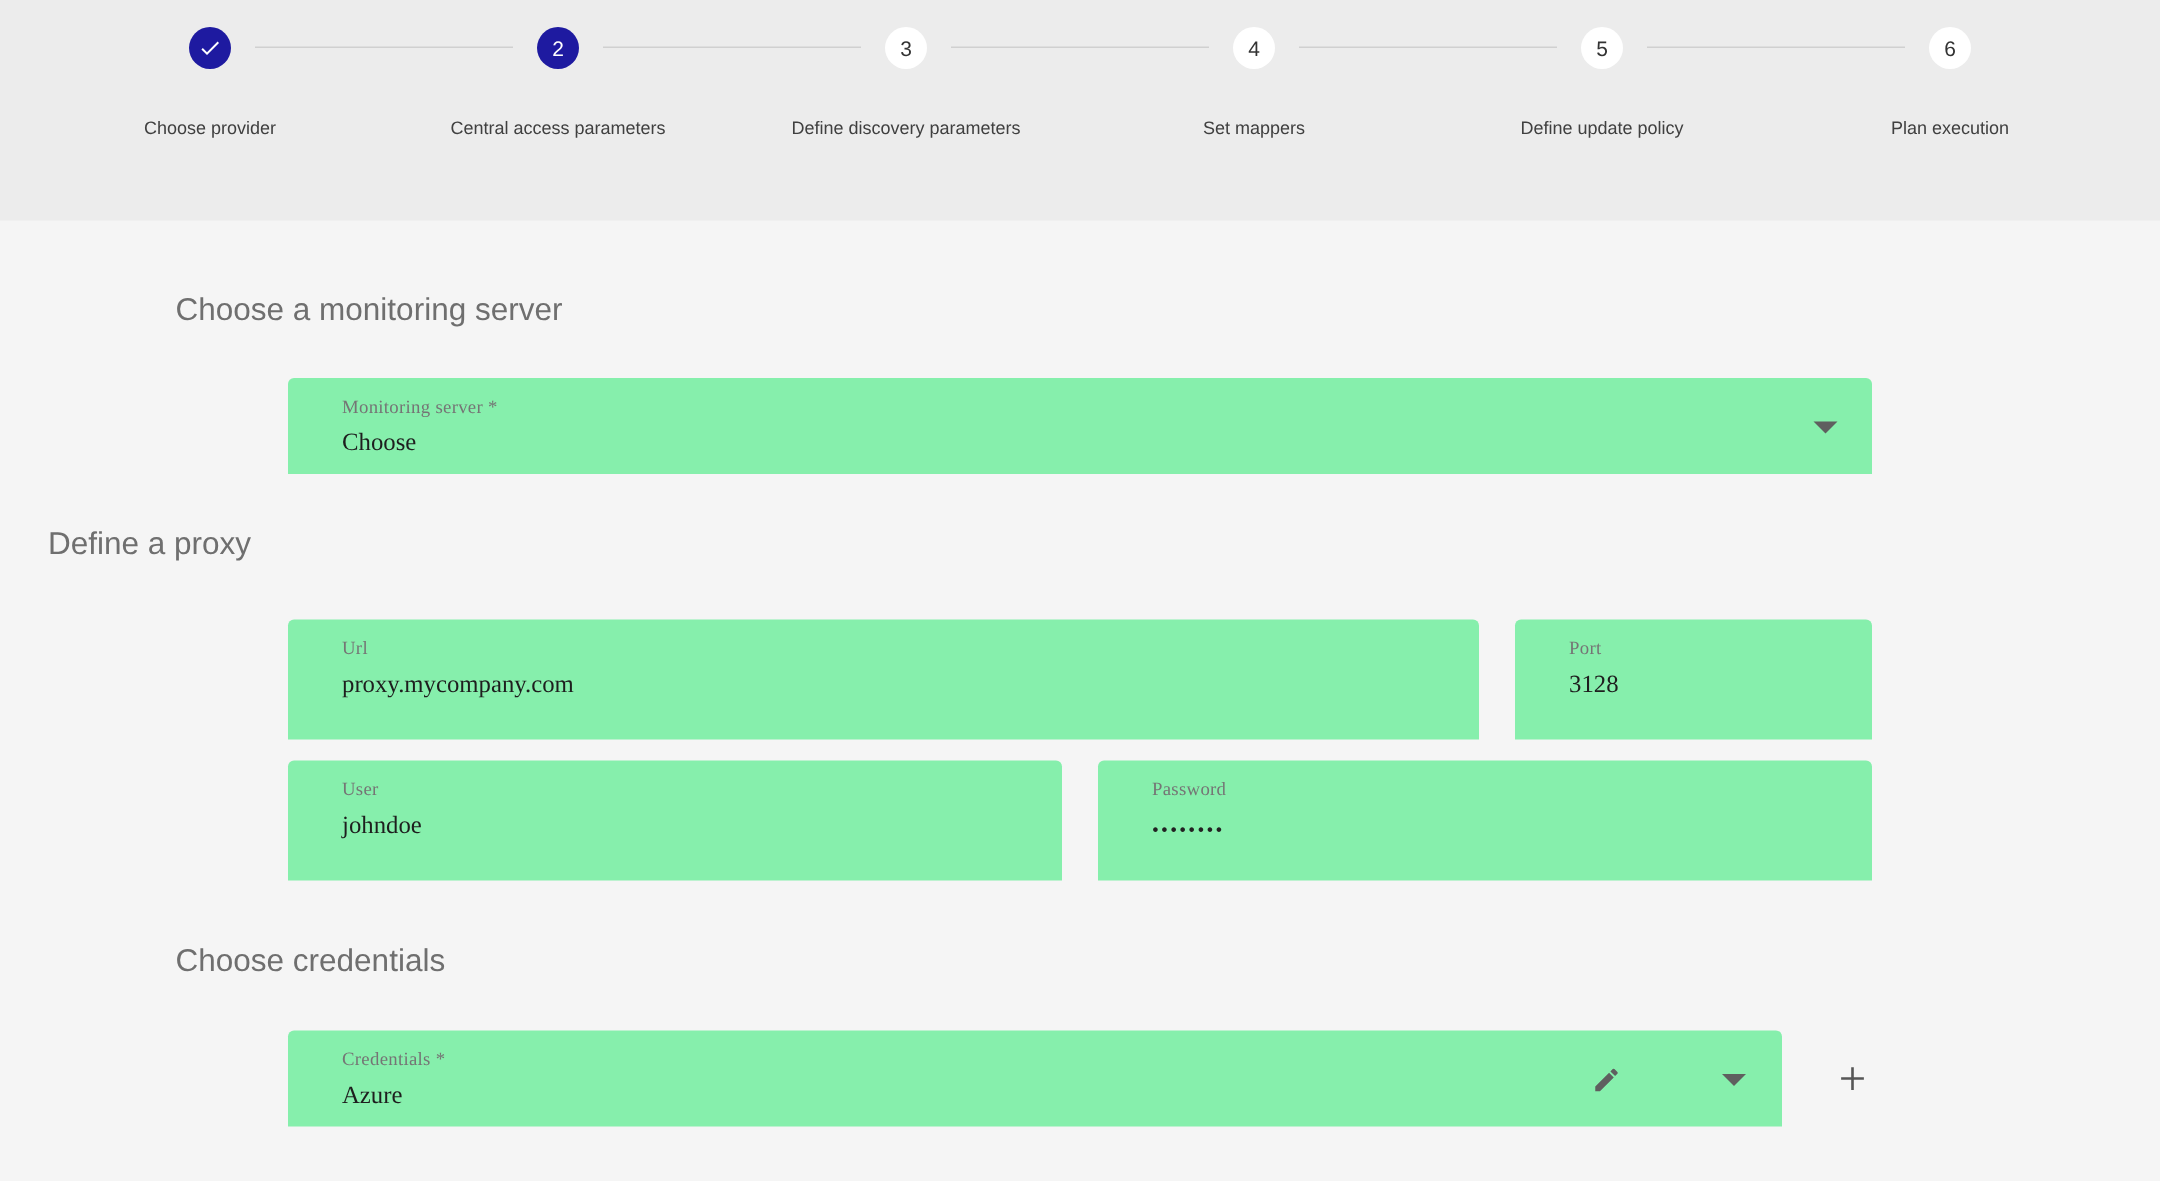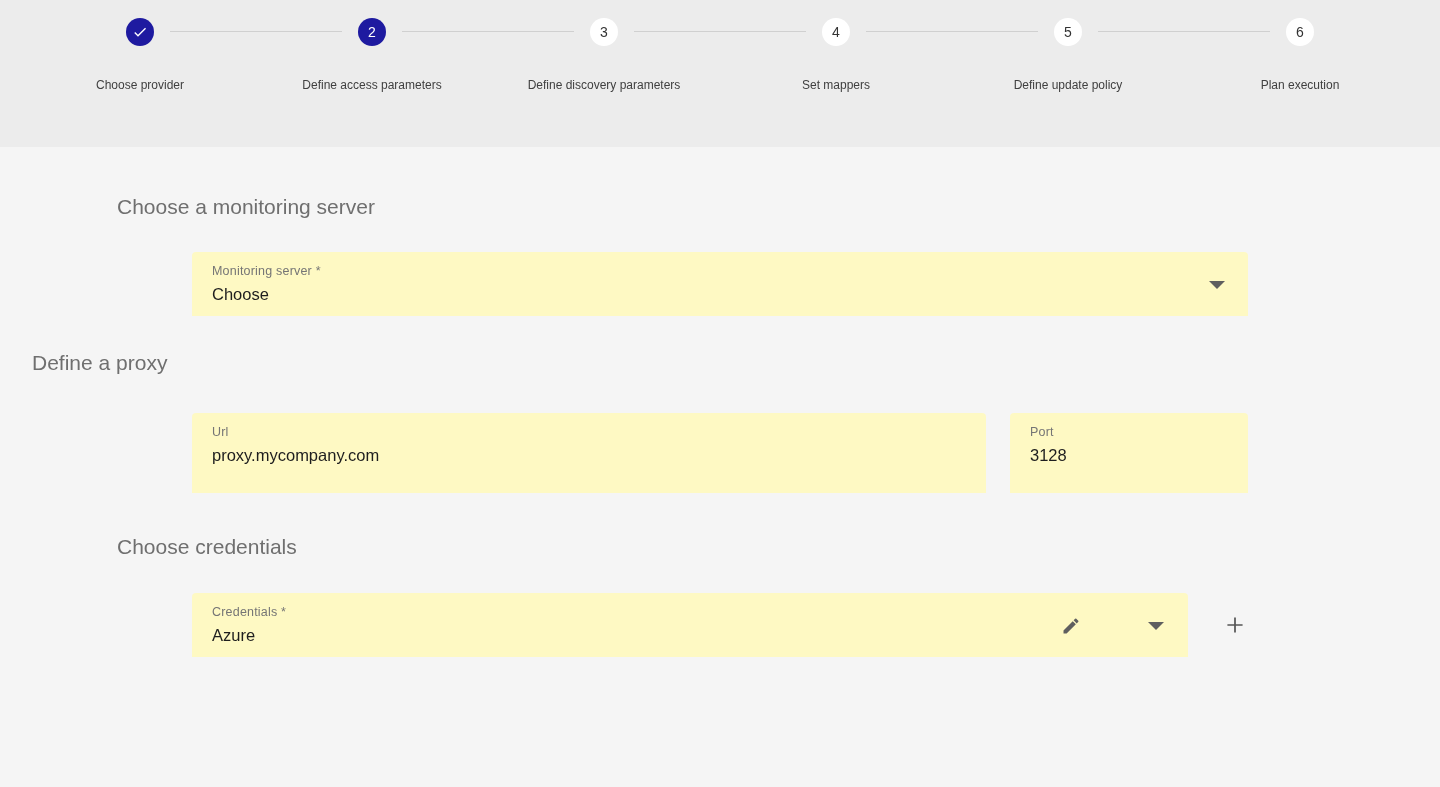--- a/index.html
+++ b/index.html
@@ -83,25 +83,26 @@
     display: flex;
     gap: 24px;
     align-items: flex-start;
   }
   #row-monitoring { margin-top: 34px; }
   #row-url        { margin-top: 39px; }
   #row-user       { margin-top: 14px; }
   #row-credentials{ margin-top: 35px; align-items: center; }
 
   .field {
-    background: #fef9c3;
+    background: #86efac;
     border-radius: 4px 4px 0 0;
-    padding: 13px 16px 0 20px;
+    padding: 13px 16px 0 36px;
     height: 64px;
     position: relative;
+    font-family: Liberation Serif, serif;
   }
   .row-tall .field { height: 80px; }
   .flabel {
     display: block;
     font-size: 12.5px;
     line-height: 13px;
     color: #757575;
     letter-spacing: 0.2px;
   }
   .fvalue {
@@ -159,21 +160,21 @@
           </svg>
       </span>
     </div>
     <div class="step-label">Choose provider</div>
   </div>
 
   <div class="step active">
     <div class="step-circle">
       <span>2</span>
     </div>
-    <div class="step-label">Define access parameters</div>
+    <div class="step-label">Central access parameters</div>
   </div>
 
   <div class="step pending">
     <div class="step-circle">
       <span>3</span>
     </div>
     <div class="step-label">Define discovery parameters</div>
   </div>
 
   <div class="step pending">
@@ -216,20 +217,30 @@
     <div class="field field-url" role="textbox">
       <span class="flabel">Url</span>
       <span class="fvalue">proxy.mycompany.com</span>
     </div>
     <div class="field grow" role="textbox">
       <span class="flabel">Port</span>
       <span class="fvalue">3128</span>
     </div>
   </div>
 
+  <div class="row row-tall" id="row-user">
+    <div class="field field-user" role="textbox">
+      <span class="flabel">User</span>
+      <span class="fvalue">johndoe</span>
+    </div>
+    <div class="field field-password" role="textbox">
+      <span class="flabel">Password</span>
+      <span class="fvalue dots">••••••••</span>
+    </div>
+  </div>
 
   <h2 class="section-title" id="title-credentials">Choose credentials</h2>
 
   <div class="row" id="row-credentials">
     <div class="field field-credentials" role="combobox">
       <span class="flabel">Credentials *</span>
       <span class="fvalue">Azure</span>
       <button class="edit-btn">
         <span style="display:flex">
           <svg width="20" height="20" viewBox="0 0 24 24">

